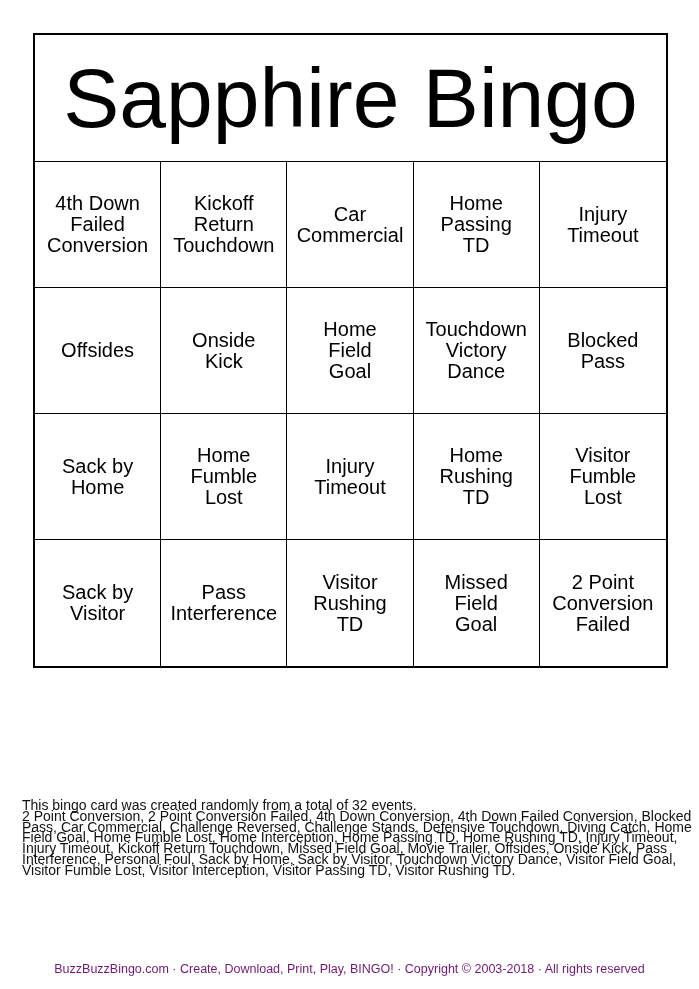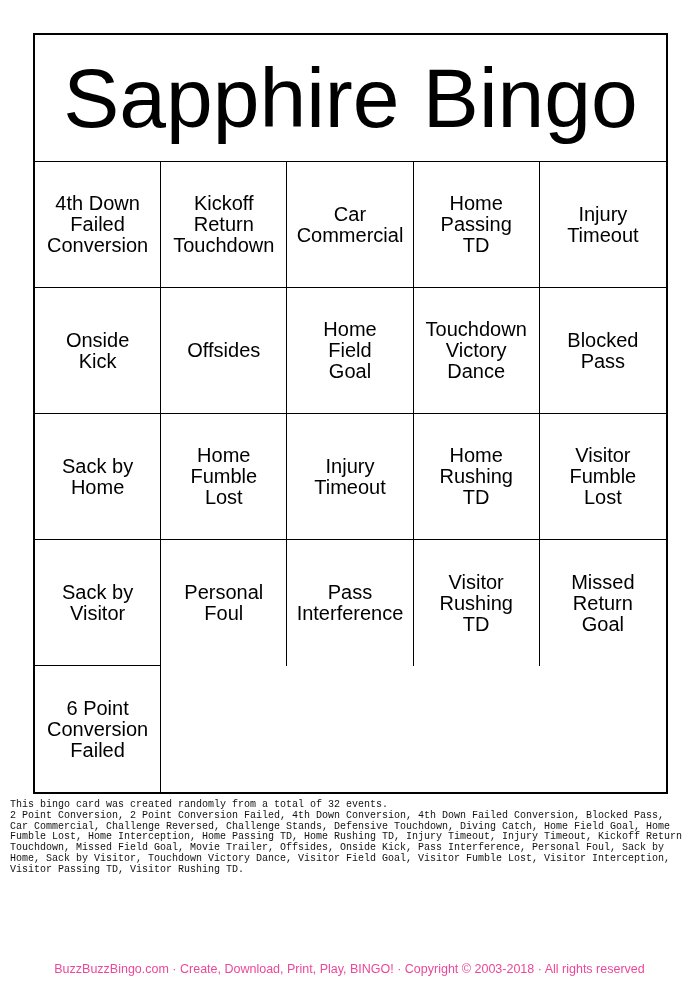--- a/index.html
+++ b/index.html
@@ -51,36 +51,35 @@
     text-align: center;
     font-size: 20px;
     line-height: 21px;
     white-space: pre-line;
     padding: 0 2px;
   }
   .cell:nth-child(5n) { border-right: none; }
   .grid .cell:nth-last-child(-n+5) { border-bottom: none; }
   .footer {
     position: absolute;
-    left: 10px;
+    left: 22px;
     top: 800px;
     width: 678px;
-    font-size: 10px;
+    font-size: 14px;
     line-height: 10.8px;
     color: #111111;
-    font-family: Liberation Mono, monospace;
   }
   .copyright {
     position: absolute;
     left: 0;
     top: 962px;
     width: 699px;
     text-align: center;
     font-size: 12.5px;
-    color: #ec4899;
+    color: #701a75;
   }
 </style>
 </head>
 <body>
 
 <div class="page">
 
   <div class="card">
     <div class="card-title">Sapphire Bingo</div>
 
@@ -92,23 +91,23 @@
 Return
 Touchdown</div>
       <div class="cell">Car
 Commercial</div>
 
       <div class="cell">Home
 Passing
 TD</div>
       <div class="cell">Injury
 Timeout</div>
+      <div class="cell">Offsides</div>
       <div class="cell">Onside
 Kick</div>
-      <div class="cell">Offsides</div>
       <div class="cell">Home
 Field
 Goal</div>
 
       <div class="cell">Touchdown
 Victory
 Dance</div>
       <div class="cell">Blocked
 Pass</div>
       <div class="cell">Sack by
@@ -121,31 +120,29 @@
 Timeout</div>
       <div class="cell">Home
 Rushing
 TD</div>
       <div class="cell">Visitor
 Fumble
 Lost</div>
       <div class="cell">Sack by
 Visitor</div>
 
-      <div class="cell">Personal
-Foul</div>
       <div class="cell">Pass
 Interference</div>
       <div class="cell">Visitor
 Rushing
 TD</div>
       <div class="cell">Missed
-Return
+Field
 Goal</div>
-      <div class="cell">6 Point
+      <div class="cell">2 Point
 Conversion
 Failed</div>
     </div>
   </div>
 
   <div class="footer">
     <div>This bingo card was created randomly from a total of 32 events.</div>
     <div>2 Point Conversion, 2 Point Conversion Failed, 4th Down Conversion, 4th Down Failed Conversion, Blocked Pass, Car Commercial, Challenge Reversed, Challenge Stands, Defensive Touchdown, Diving Catch, Home Field Goal, Home Fumble Lost, Home Interception, Home Passing TD, Home Rushing TD, Injury Timeout, Injury Timeout, Kickoff Return Touchdown, Missed Field Goal, Movie Trailer, Offsides, Onside Kick, Pass Interference, Personal Foul, Sack by Home, Sack by Visitor, Touchdown Victory Dance, Visitor Field Goal, Visitor Fumble Lost, Visitor Interception, Visitor Passing TD, Visitor Rushing TD.</div>
   </div>
 

